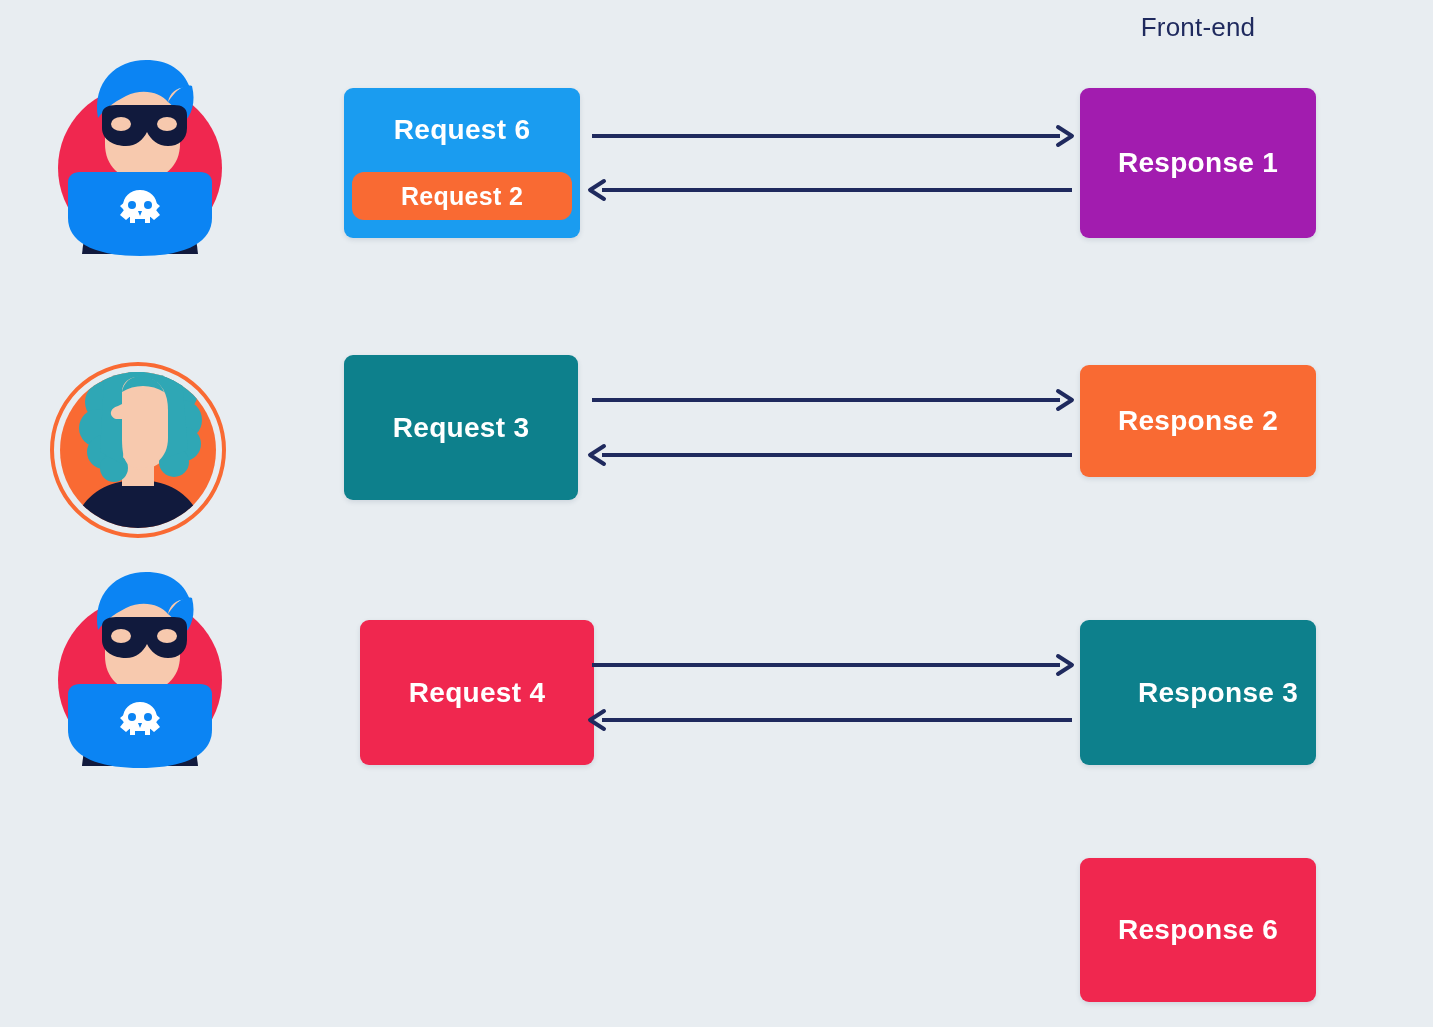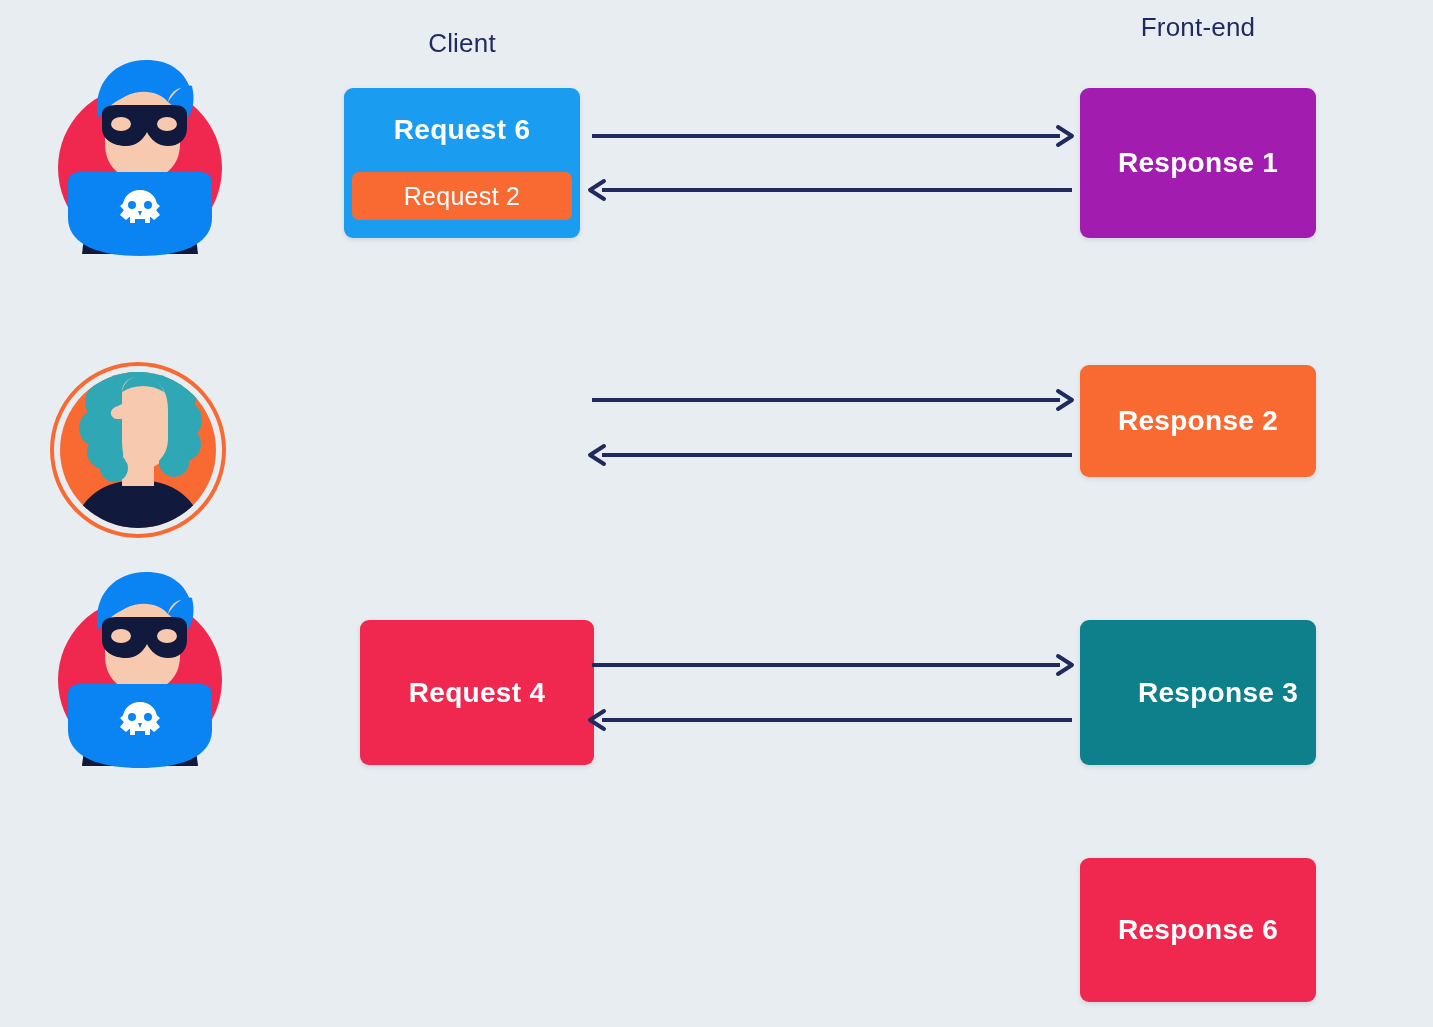--- a/index.html
+++ b/index.html
@@ -60,26 +60,26 @@
     text-align: center;
     font-size: 28px;
     font-weight: bold;
     color: #ffffff;
     letter-spacing: 0.3px;
   }
   #box-request-2 {
     position: absolute;
     left: 8px; top: 84px; width: 220px; height: 48px;
     background: #f96a33;
-    border-radius: 7px;
+    border-radius: 12px;
     display: flex;
     align-items: center;
     justify-content: center;
     font-size: 25px;
-    font-weight: normal;
+    font-weight: bold;
     color: #ffffff;
     letter-spacing: 0.3px;
     box-sizing: border-box;
   }
 
   #box-response-1 { left: 1080px; top: 88px;  width: 236px; height: 150px; background: #a21caf; }
   #box-request-3  { left: 344px;  top: 355px; width: 234px; height: 145px; background: #0d808c; }
   #box-response-2 { left: 1080px; top: 365px; width: 236px; height: 112px; background: #f96a33; }
   #box-request-4  { left: 344px;  top: 620px; width: 234px; height: 145px; background: #f0274f; margin-left: 16px; }
   #box-response-3 { left: 1080px; top: 620px; width: 236px; height: 145px; background: #0d808c; padding-left: 40px; }
@@ -108,21 +108,20 @@
   }
   #avatar-1 { left: 50px; top: 58px; }
   #avatar-2 { left: 48px; top: 340px; }
   #avatar-3 { left: 50px; top: 570px; }
 </style>
 </head>
 <body>
 
 <div id="canvas">
 
-  <div class="col-header" id="hdr-client">Client</div>
   <div class="col-header" id="hdr-front">Front-end</div>
 
   <div class="avatar" id="avatar-1">
     <svg viewBox="0 0 180 200" width="180" height="200">
 
       <circle cx="90" cy="110" r="82" fill="#f0274f"></circle>
 
       <path d="M32 196 C36 150 60 132 90 132 C120 132 144 150 148 196 Z" fill="#111a3d"></path>
 
       <path d="M55 40 C55 20 72 8 92 8 C114 8 130 22 130 44 L130 86 C130 108 114 122 92 122 C70 122 55 108 55 86 Z" fill="#f7c9ae"></path>
@@ -221,20 +220,21 @@
     <path d="M470 3 L484 12 L470 21" fill="none" stroke="#1f2a5e" stroke-width="4" stroke-linecap="round" stroke-linejoin="round"></path>
   </svg>
 
   <svg class="arrow-svg" id="arrow-r1-in" viewBox="0 0 486 24">
     <line x1="14" y1="12" x2="484" y2="12" stroke="#1f2a5e" stroke-width="4"></line>
     <path d="M16 3 L2 12 L16 21" fill="none" stroke="#1f2a5e" stroke-width="4" stroke-linecap="round" stroke-linejoin="round"></path>
   </svg>
 
   <div class="msg-box" id="box-response-1">Response 1</div>
 
+  <div class="msg-box" id="box-request-3">Request 3</div>
 
   <svg class="arrow-svg" id="arrow-r2-out" viewBox="0 0 486 24">
     <line x1="4" y1="12" x2="472" y2="12" stroke="#1f2a5e" stroke-width="4"></line>
     <path d="M470 3 L484 12 L470 21" fill="none" stroke="#1f2a5e" stroke-width="4" stroke-linecap="round" stroke-linejoin="round"></path>
   </svg>
 
   <svg class="arrow-svg" id="arrow-r2-in" viewBox="0 0 486 24">
     <line x1="14" y1="12" x2="484" y2="12" stroke="#1f2a5e" stroke-width="4"></line>
     <path d="M16 3 L2 12 L16 21" fill="none" stroke="#1f2a5e" stroke-width="4" stroke-linecap="round" stroke-linejoin="round"></path>
   </svg>

